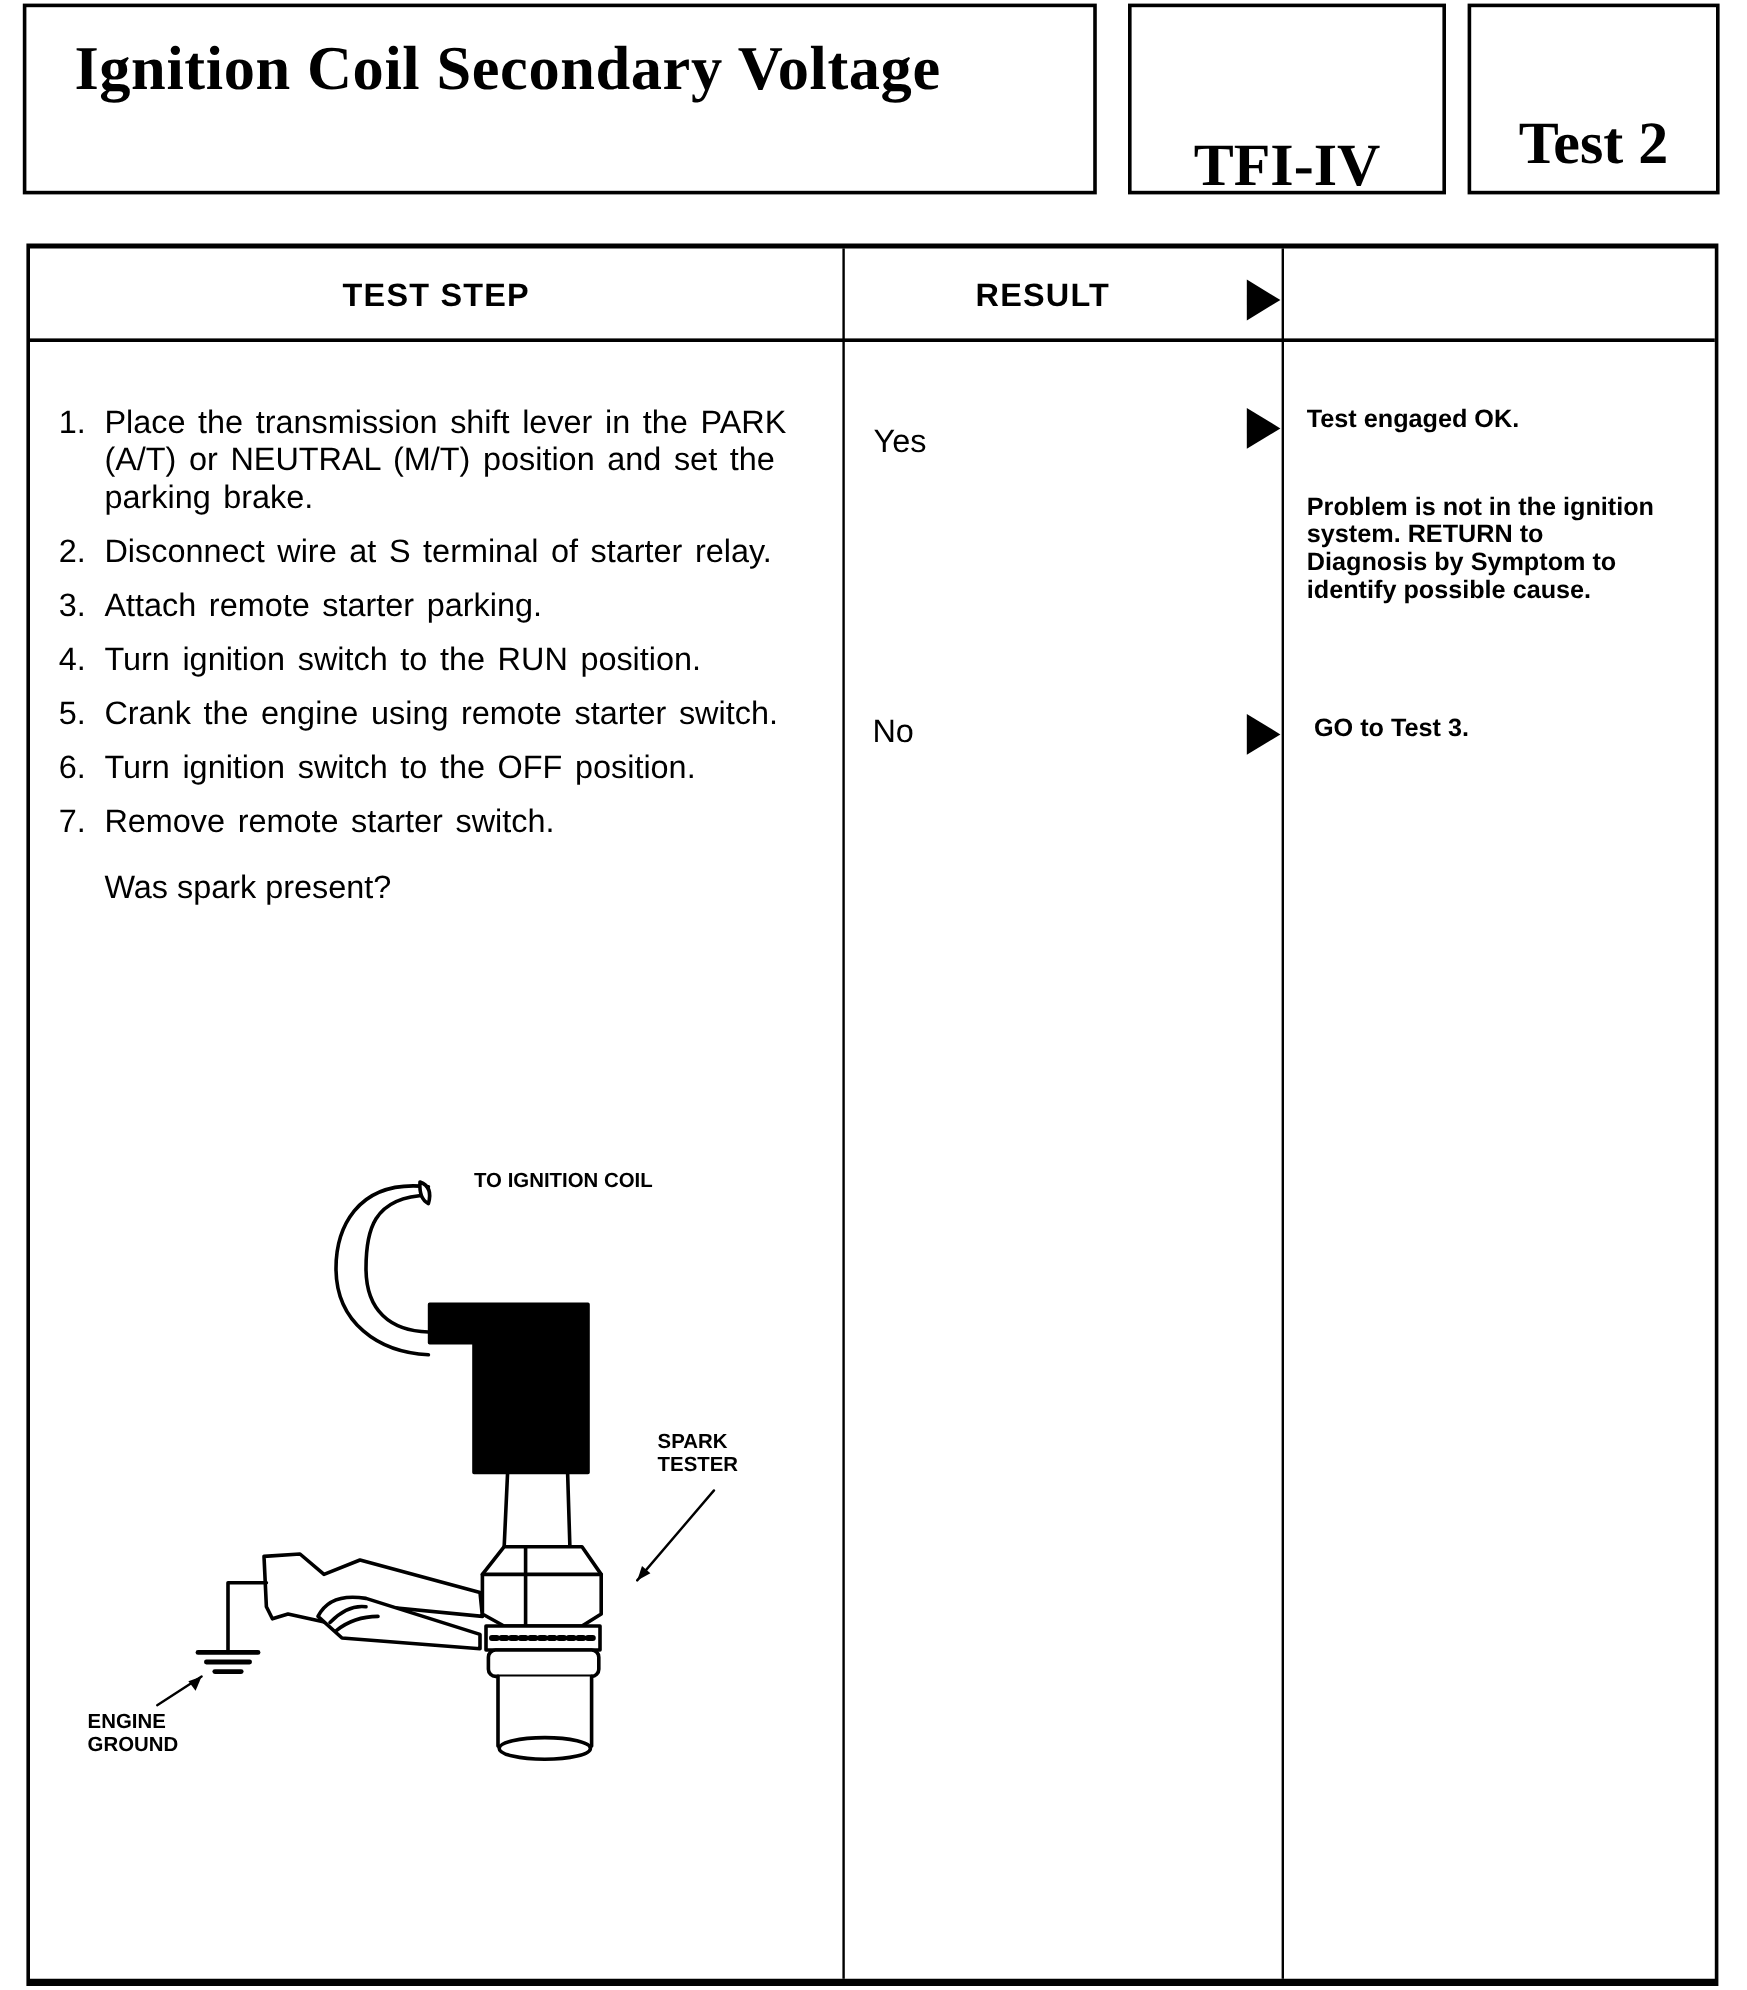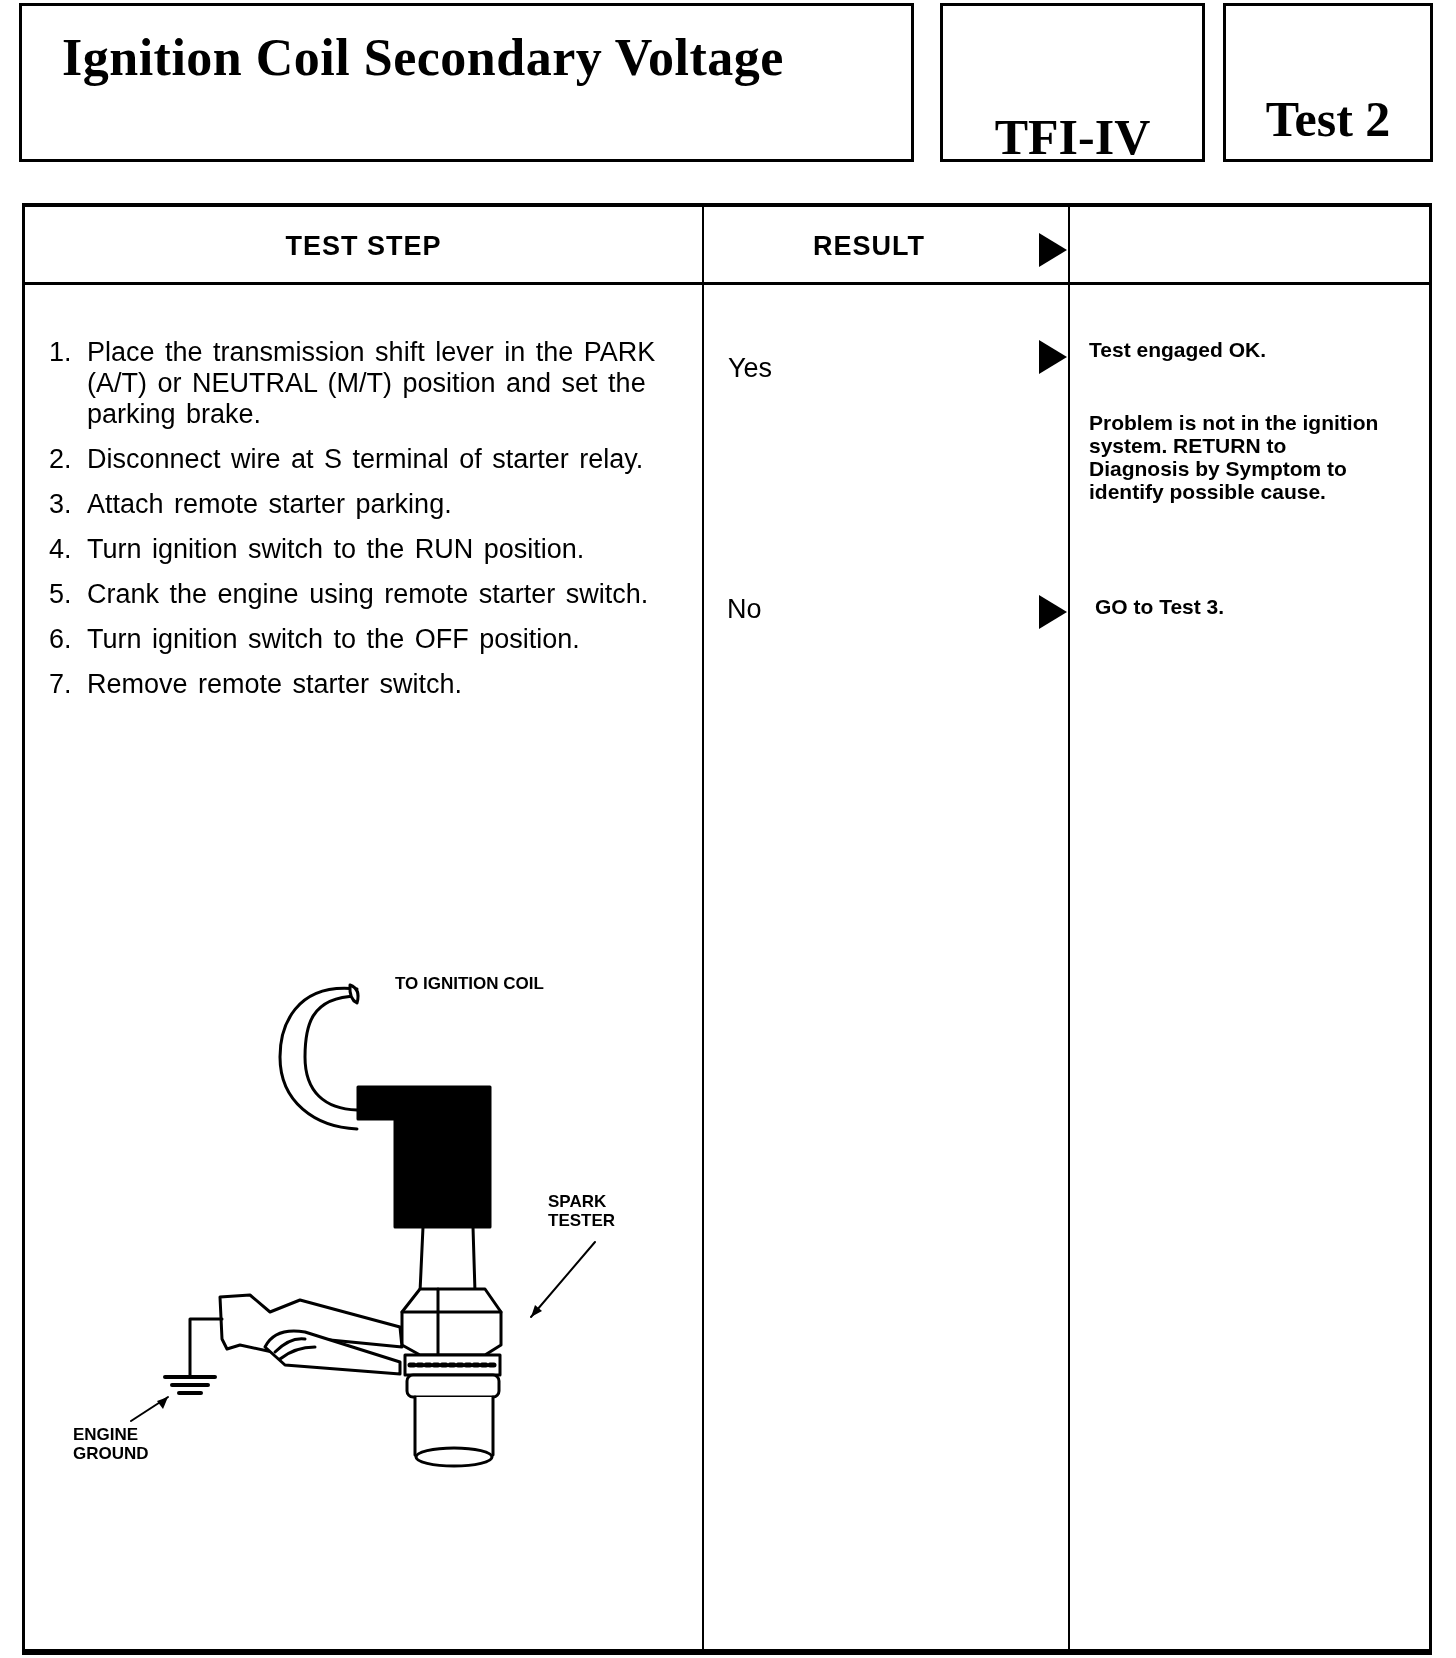--- a/index.html
+++ b/index.html
@@ -93,20 +93,21 @@
       <div>Crank the engine using remote starter switch.</div>
     </div>
     <div class="step">
       <span class="num">6.</span>
       <div>Turn ignition switch to the OFF position.</div>
     </div>
     <div class="step">
       <span class="num">7.</span>
       <div>Remove remote starter switch.</div>
     </div>
+    <div class="question">Was spark present?</div>
   </div>
 
   <div class="res" id="res-yes">Yes</div>
   <div class="tri" id="arrow-yes"></div>
   <div class="act" id="act-ok">Test engaged OK.</div>
   <div class="act" id="act-problem">Problem is not in the ignition system. RETURN to Diagnosis by Symptom to identify possible cause.</div>
 
   <div class="res" id="res-no">No</div>
   <div class="tri" id="arrow-no"></div>
   <div class="act" id="act-go">GO to Test 3.</div>

